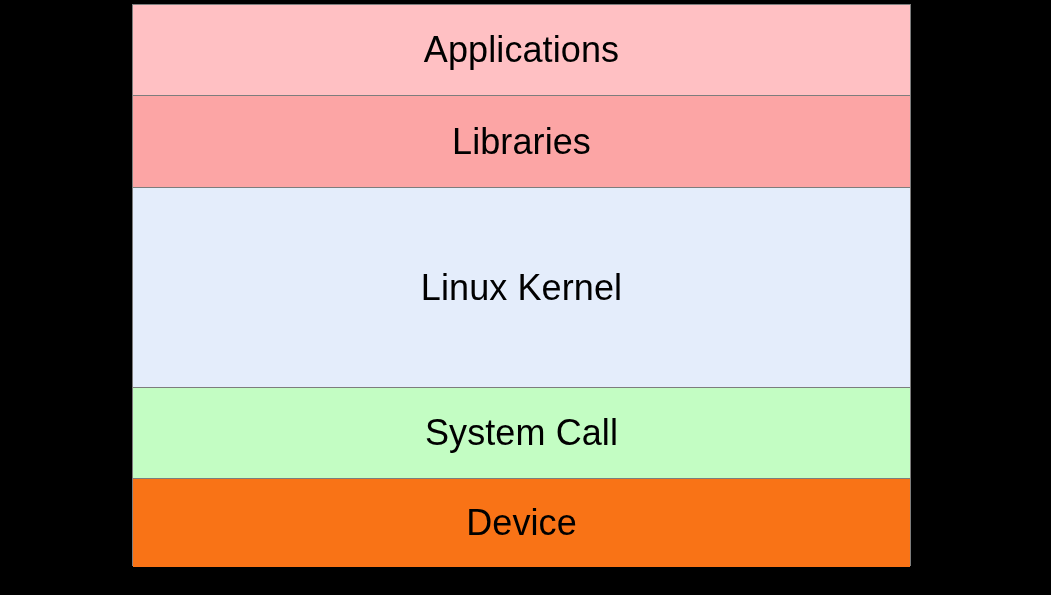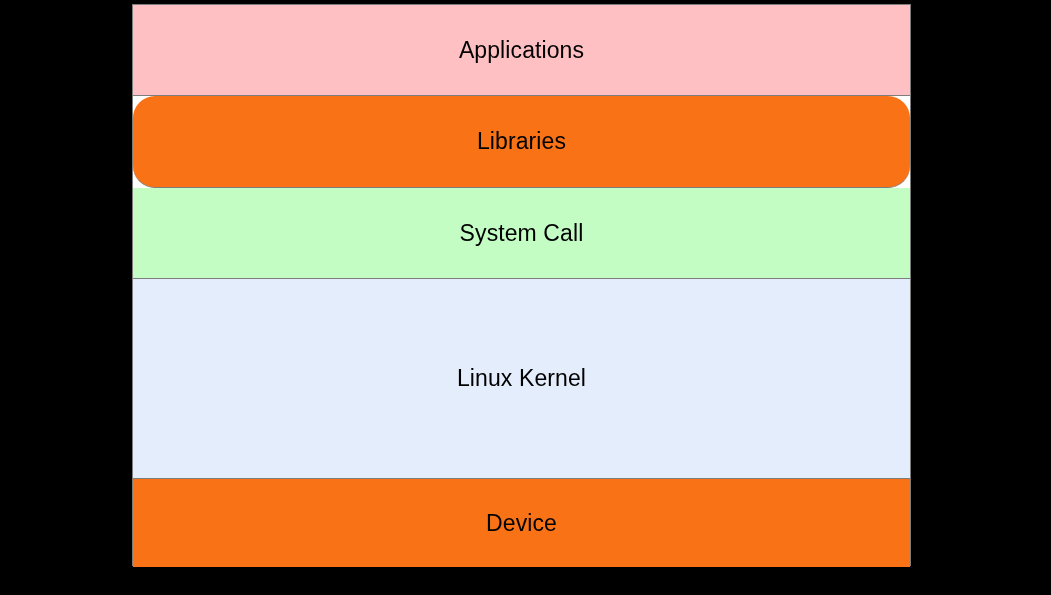--- a/index.html
+++ b/index.html
@@ -45,49 +45,49 @@
     border-bottom: 1px solid #7d7d7d;
     overflow: hidden;
   }
   .layer:last-child {
     border-bottom: none;
   }
 
   .layer-label {
     color: #000000;
     font-family: "Liberation Sans", sans-serif;
-    font-size: 23px;
+    font-size: 36px;
     font-weight: 400;
     line-height: 1;
     letter-spacing: 0.1px;
     white-space: nowrap;
     text-align: center;
   }
 </style>
 </head>
 <body style="background-color: rgb(0, 0, 0);">
 
 <div id="canvas" style="background-color: rgb(0, 0, 0);">
 
   <div id="stack" style="border-color: rgb(125, 125, 125);">
 
     <div class="layer" style="background-color: rgb(255, 192, 195); flex: 0 0 91px; height: 91px; border-bottom-color: rgb(125, 125, 125);">
       <span class="layer-label" style="color: rgb(0, 0, 0);">Applications</span>
     </div>
 
-    <div class="layer" style="background-color: #f97316; flex: 0 0 92px; height: 92px; border-bottom-color: rgb(125, 125, 125); border-radius: 22px;">
+    <div class="layer" style="background-color: #fca5a5; flex: 0 0 92px; height: 92px; border-bottom-color: rgb(125, 125, 125);">
       <span class="layer-label" style="color: rgb(0, 0, 0);">Libraries</span>
+    </div>
+
+    <div class="layer" style="background-color: rgb(228, 237, 251); flex: 0 0 200px; height: 200px; border-bottom-color: rgb(125, 125, 125);">
+      <span class="layer-label" style="color: rgb(0, 0, 0);">Linux Kernel</span>
     </div>
 
     <div class="layer" style="background-color: rgb(195, 253, 195); flex: 0 0 91px; height: 91px; border-bottom-color: rgb(125, 125, 125);">
       <span class="layer-label" style="color: rgb(0, 0, 0);">System Call</span>
-    </div>
-
-    <div class="layer" style="background-color: rgb(228, 237, 251); flex: 0 0 200px; height: 200px; border-bottom-color: rgb(125, 125, 125);">
-      <span class="layer-label" style="color: rgb(0, 0, 0);">Linux Kernel</span>
     </div>
 
     <div class="layer" style="background-color: #f97316; flex: 0 0 88px; height: 88px; border-bottom-color: rgb(125, 125, 125);">
       <span class="layer-label" style="color: rgb(0, 0, 0);">Device</span>
     </div>
 
   </div>
 
 </div>
 

